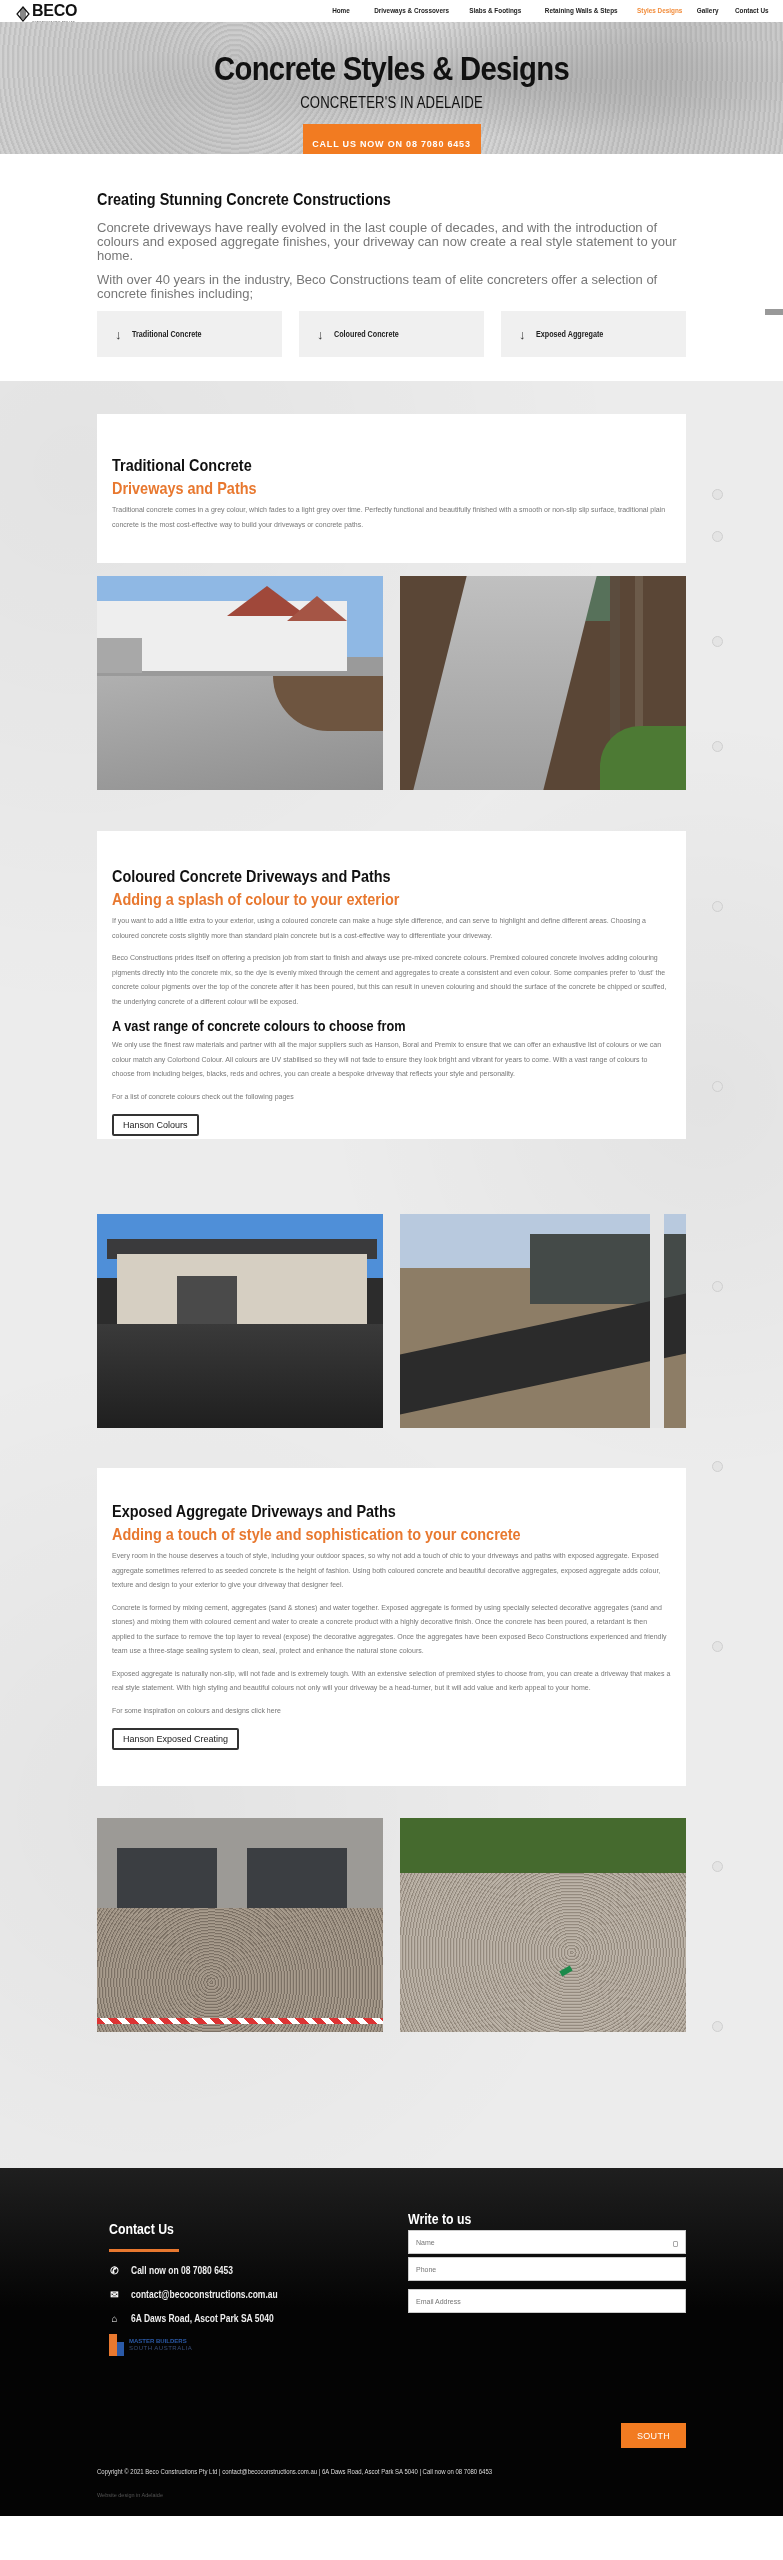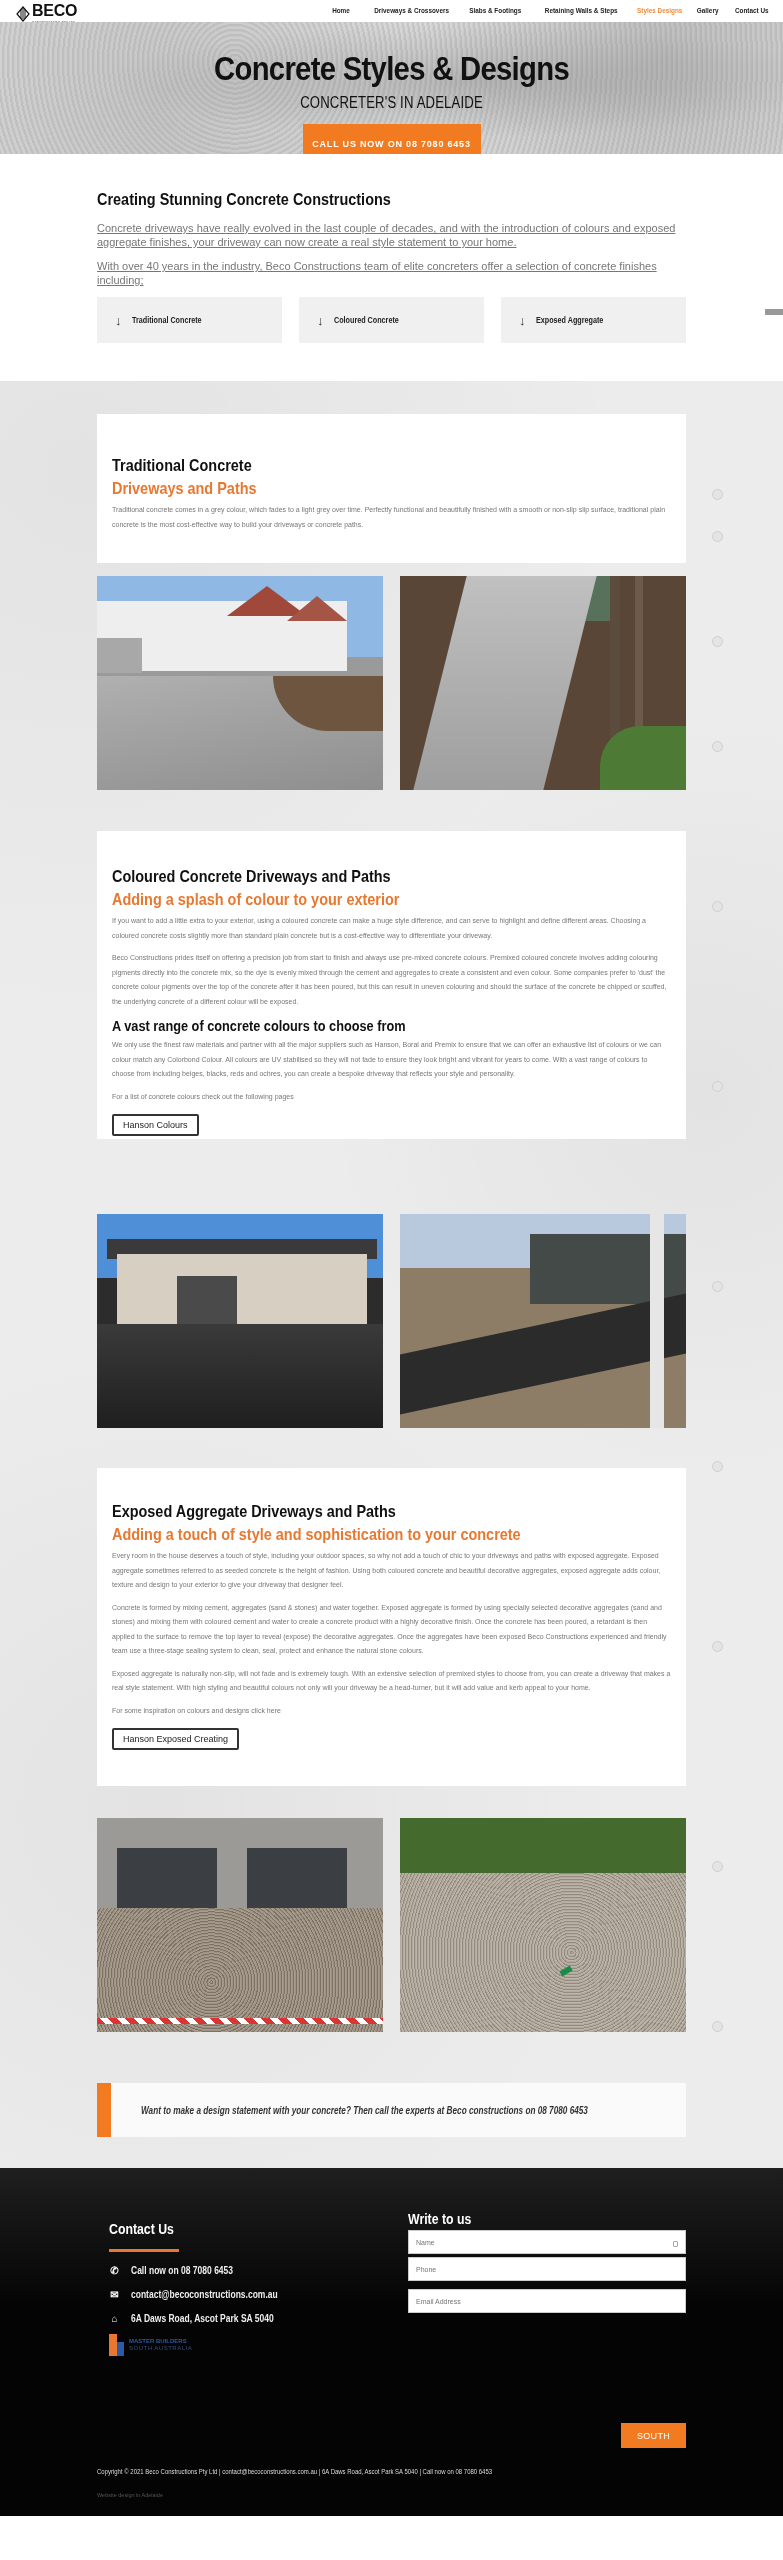--- a/index.html
+++ b/index.html
@@ -25,21 +25,21 @@
       repeating-radial-gradient(circle at 30% 30%, #d2d2d2 0 1px, #c6c6c6 1px 3px, #d8d8d8 3px 5px),
       #cfcfcf;
     text-align: center; }
   .hero h1 { margin-top: 27px; font-size: 34px; font-weight: 700; color: #111; letter-spacing: -0.8px; transform: scaleX(0.86); }
   .hero h2 { margin-top: 6px; font-size: 16px; font-weight: 400; color: #111; letter-spacing: 0.2px; transform: scaleX(0.82); }
   .hero .cta { display: inline-block; margin-top: 12px; width: 178px; height: 40px; line-height: 40px; background: #f27b21; color: #fff; font-size: 9px; font-weight: 700; letter-spacing: 0.8px; border: none; }
 
   
   .intro { background: #fff; height: 227px; padding: 36px 97px 0 97px; position: relative; }
   .intro h3 { font-size: 17px; font-weight: 700; color: #111; transform: scaleX(0.85); transform-origin: left; white-space: nowrap; }
-  .intro p { font-size: 11px; line-height: 14px; color: #777; margin-top: 11px; text-decoration: underline; }
+  .intro p { font-size: 13px; line-height: 14px; color: #777; margin-top: 11px; }
   .intro p + p { margin-top: 10px; }
   .jumps { display: flex; gap: 17px; margin-top: 10px; }
   .jump { width: 185px; height: 46px; background: #f0f0f0; display: flex; align-items: center; padding-left: 18px; gap: 10px; cursor: pointer; }
   .jump .arr { font-size: 13px; color: #333; }
   .jump span.t { font-size: 9px; font-weight: 700; color: #222; transform: scaleX(0.8); transform-origin: left; white-space: nowrap; }
   .side-tab { position: absolute; right: 0; top: 155px; width: 18px; height: 6px; background: #999; }
 
   
   .texture { position: relative; height: 1787px;
     background:
@@ -268,24 +268,20 @@
         <div class="drive"></div>
         <div class="tape"></div>
     </div>
     <div class="photo p6">
       <div class="plants"></div>
         <div class="drive"></div>
         <div class="marker"></div>
     </div>
   </div>
 
-  <div class="cta-bar">
-    <div class="accent"></div>
-    <span class="msg">Want to make a design statement with your concrete? Then call the experts at Beco constructions on 08 7080 6453</span>
-  </div>
 </section>
 
 <footer class="footer">
   <div class="f-left">
     <h3>Contact Us</h3>
     <div class="rule"></div>
     <div class="contact-row">
       <span class="ic">✆</span>
       <span class="txt">Call now on 08 7080 6453</span>
     </div>

